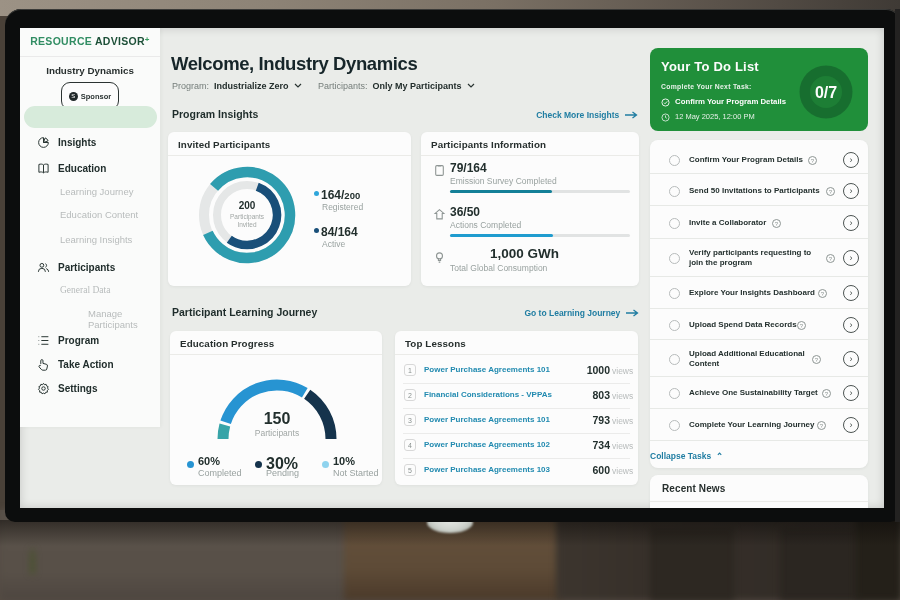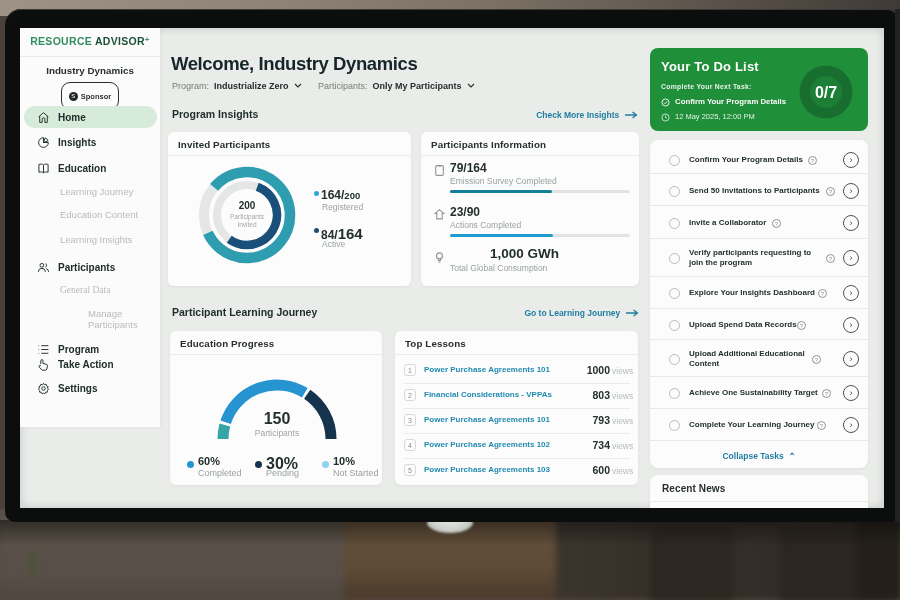--- a/index.html
+++ b/index.html
@@ -96,26 +96,20 @@
 
   <div class="abs" id="sidebar">
     <div class="abs" id="logo"><span class="r">RESOURCE </span><span class="a">ADVISOR</span><span class="p">+</span></div>
     <div class="abs" id="sb-div"></div>
     <div class="abs" id="org">Industry Dynamics</div>
     <div class="abs" id="sponsor">
         <div class="dot">S</div>
         <div class="txt">Sponsor</div>
       </div>
     <div class="abs" id="nav-active"></div>
-    <div class="nav-item" style="top:81px;">
-        <svg class="ic" viewBox="0 0 24 24" fill="none" stroke="#25322f" stroke-width="1.8">
-          <path d="M3 11 L12 3 L21 11 M5 9.5 V21 H9.5 V15 a2.5 2.5 0 0 1 5 0 V21 H19 V9.5"></path>
-        </svg>
-        <span class="tx">Home</span>
-      </div>
     <div class="nav-item" style="top:106px;">
         <svg class="ic" viewBox="0 0 24 24" fill="none" stroke="#25322f" stroke-width="1.8">
           <path d="M12 3 a9 9 0 1 0 9 9 L12 12 Z"></path>
           <path d="M15 3.5 a9 9 0 0 1 5.5 5.5 L12 12 Z"></path>
         </svg>
         <span class="tx">Insights</span>
       </div>
     <div class="nav-item" style="top:132px;">
         <svg class="ic" viewBox="0 0 24 24" fill="none" stroke="#25322f" stroke-width="1.8">
           <path d="M12 5.5 C10 3.5 6.5 3.5 3.5 4.5 V19 C6.5 18 10 18 12 20 C14 18 17.5 18 20.5 19 V4.5 C17.5 3.5 14 3.5 12 5.5 V20"></path>
@@ -128,21 +122,21 @@
     <div class="nav-item" style="top:231px;">
         <svg class="ic" viewBox="0 0 24 24" fill="none" stroke="#25322f" stroke-width="1.8">
           <circle cx="9" cy="8" r="3.5"></circle>
           <path d="M2.5 20 a6.5 6.5 0 0 1 13 0"></path>
           <path d="M15.5 5 a3.5 3.5 0 0 1 0 6.5 M17 14 a6.5 6.5 0 0 1 4.5 6"></path>
         </svg>
         <span class="tx">Participants</span>
       </div>
     <div class="nav-sub" style="top:257px;font-family:Liberation Serif, serif;">General Data</div>
     <div class="nav-sub" style="top:280px;margin-left:28px;">Manage Participants</div>
-    <div class="nav-item" style="top:313px;">
+    <div class="nav-item" style="top:304px;">
         <svg class="ic" viewBox="0 0 24 24" fill="none" stroke="#25322f" stroke-width="1.8">
           <path d="M3 5 h1 M8 5 h13 M3 12 h1 M8 12 h13 M3 19 h1 M8 19 h13"></path>
         </svg>
         <span class="tx">Program</span>
       </div>
     <div class="nav-item" style="top:328px;">
         <svg class="ic" viewBox="0 0 24 24" fill="none" stroke="#25322f" stroke-width="1.8">
           <path d="M7 11 V5 a2 2 0 0 1 4 0 v5 l6 1.5 a3 3 0 0 1 2.3 3.4 L18 20.5 a2.5 2.5 0 0 1 -2.5 2 H11 a4 4 0 0 1 -3 -1.4 L4 16.5 a2 2 0 0 1 3 -2.6 L7 14"></path>
         </svg>
         <span class="tx">Take Action</span>
@@ -181,39 +175,39 @@
       <circle cx="51" cy="51" r="30" fill="none" stroke="#e7e9e9" stroke-width="8"></circle>
       <circle cx="51" cy="51" r="30" fill="none" stroke="#17507c" stroke-width="8.5" stroke-dasharray="102.6 85.9" transform="rotate(-70 51 51)"></circle>
       <circle cx="51" cy="51" r="25" fill="#fff"></circle>
     </svg>
     <div class="abs" style="left:28px;top:68px;width:102px;text-align:center;font-size:10px;font-weight:bold;color:#22302e;">200</div>
     <div class="abs" style="left:28px;top:81px;width:102px;text-align:center;font-size:6.5px;color:#a2a8a6;line-height:7.5px;">Participants<br>Invited</div>
     <div style="position:absolute;left:146px;top:59px;width:5px;height:5px;border-radius:50%;background:#2ba9e0;"></div>
     <div class="abs big" style="left:153px;top:56px;font-size:12px;">164/<span style="font-size:9.5px;">200</span></div>
     <div class="abs gray" style="left:154px;top:70px;font-size:8.5px;">Registered</div>
     <div style="position:absolute;left:146px;top:96px;width:5px;height:5px;border-radius:50%;background:#17507c;"></div>
-    <div class="abs big" style="left:153px;top:93px;font-size:12px;">84/<span style="font-size:15px;">164</span></div>
+    <div class="abs big" style="left:153px;top:93px;font-size:12px;">84/<span style="font-size:12px;">164</span></div>
     <div class="abs gray" style="left:154px;top:107px;font-size:8.5px;">Active</div>
   </div>
 
   <div class="card" style="left:401px; top:104px; width:218px; height:154px;">
     <div class="ctitle">Participants Information</div>
     <div class="cdiv"></div>
     <svg style="position:absolute;left:12px;top:32px;" width="13" height="13" viewBox="0 0 24 24" fill="none" stroke="#8f9795" stroke-width="2">
         <rect x="5" y="3" width="14" height="18" rx="2"></rect>
         <path d="M9 3.5 h6"></path>
       </svg>
     <div class="abs big" style="left:29px;top:29px;font-size:12px;">79/164</div>
     <div class="abs gray" style="left:29px;top:44px;font-size:8.5px;">Emission Survey Completed</div>
     <div class="abs" style="left:29px;top:58px;width:180px;height:3px;border-radius:2px;background:#e3e5e5;"></div>
     <div class="abs" style="left:29px;top:58px;width:102px;height:3px;border-radius:2px;background:#11829b;"></div>
     <svg style="position:absolute;left:12px;top:76px;" width="13" height="13" viewBox="0 0 24 24" fill="none" stroke="#8f9795" stroke-width="2">
         <path d="M12 3 L4 10 H7 V20 H17 V10 H20 Z"></path>
       </svg>
-    <div class="abs big" style="left:29px;top:73px;font-size:12px;">23/90</div>
+    <div class="abs big" style="left:29px;top:73px;font-size:12px;">36/50</div>
     <div class="abs gray" style="left:29px;top:88px;font-size:8.5px;">Actions Completed</div>
     <div class="abs" style="left:29px;top:102px;width:180px;height:3px;border-radius:2px;background:#e3e5e5;"></div>
     <div class="abs" style="left:29px;top:102px;width:103px;height:3px;border-radius:2px;background:#1b9fd4;"></div>
     <svg style="position:absolute;left:12px;top:119px;" width="13" height="13" viewBox="0 0 24 24" fill="none" stroke="#8f9795" stroke-width="2">
         <circle cx="12" cy="9" r="5.5"></circle>
         <path d="M10 14.5 v3 h4 v-3 M10.5 20.5 h3"></path>
       </svg>
     <div class="abs big" style="left:29px;top:114px;font-size:13.5px;margin-left:40px;">1,000 GWh</div>
     <div class="abs gray" style="left:29px;top:131px;font-size:8.5px;">Total Global Consumption</div>
   </div>
@@ -350,15 +344,15 @@
       </div>
       <div class="tdiv" style="top:33px;"></div>
       <div class="tdiv" style="top:65px;"></div>
       <div class="tdiv" style="top:98px;"></div>
       <div class="tdiv" style="top:136px;"></div>
       <div class="tdiv" style="top:168px;"></div>
       <div class="tdiv" style="top:199px;"></div>
       <div class="tdiv" style="top:236px;"></div>
       <div class="tdiv" style="top:268px;"></div>
       <div class="tdiv" style="top:300px;"></div>
-      <div style="position:absolute;width:100%;top:311px;text-align:center;" class="tlink">Collapse Tasks &nbsp;⌃</div>
+      <div style="position:absolute;width:100%;top:311px;text-align:left;" class="tlink">Collapse Tasks &nbsp;⌃</div>
     </div>
   </div>
 
 </body></html>

